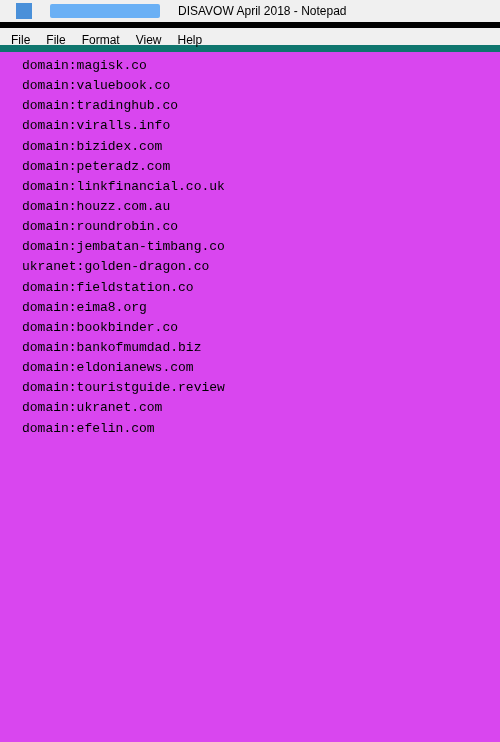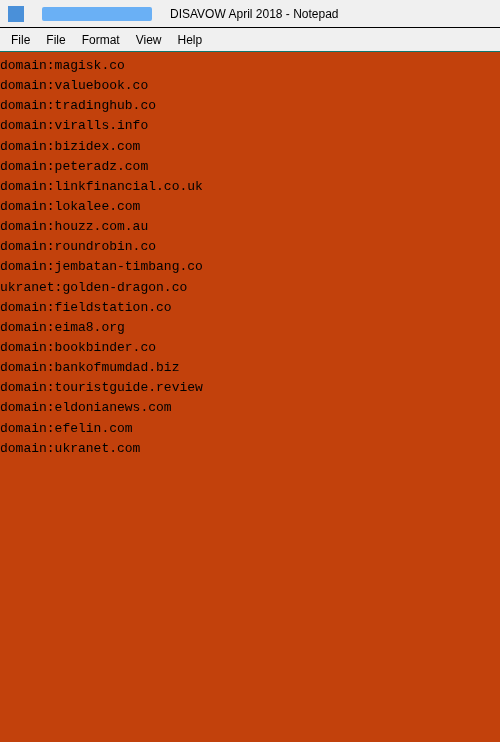--- a/index.html
+++ b/index.html
@@ -14,22 +14,22 @@
       background: #ffffff;
       font-family: 'Courier New', Courier, monospace;
       font-size: 13px;
       overflow: hidden;
     }
 
     .title-bar {
       display: flex;
       align-items: center;
       background: #f0f0f0;
-      border-bottom: 1px solid #000000;
-      padding: 4px 8px;
+      border-bottom: 6px solid #000000;
+      padding: 4px 16px;
       height: 28px;
       gap: 12px;
     }
 
     .title-bar-icon {
       width: 16px;
       height: 16px;
       margin-right: 6px;
       background: #4a90d9;
       flex-shrink: 0;
@@ -48,40 +48,40 @@
       font-family: Arial, sans-serif;
       font-size: 12px;
       color: #000;
       font-weight: normal;
     }
 
     .menu-bar {
       display: flex;
       align-items: flex-start;
       background: #f0f0f0;
-      border-bottom: 1px solid #0f766e;
+      border-bottom: 7px solid #0f766e;
       padding: 2px 4px;
       height: 24px;
       gap: 2px;
     }
 
     .menu-item {
       font-family: Arial, sans-serif;
       font-size: 12px;
       color: #000;
       padding: 2px 6px;
       cursor: pointer;
       border: 1px solid transparent;
     }
 
     .content-area {
-      padding: 4px 0;
+      padding: 4px 22px;
       overflow-y: auto;
       height: calc(742px - 52px);
-      background: #c2410c;
+      background: #d946ef;
     }
 
     .domain-line {
       font-family: 'Courier New', Courier, monospace;
       font-size: 13px;
       color: #000000;
       line-height: 1.55;
       white-space: pre;
     }
   </style>
@@ -103,26 +103,25 @@
   </div>
 
 <div class="content-area">
 <div class="domain-line">domain:magisk.co</div>
     <div class="domain-line">domain:valuebook.co</div>
     <div class="domain-line">domain:tradinghub.co</div>
     <div class="domain-line">domain:viralls.info</div>
     <div class="domain-line">domain:bizidex.com</div>
     <div class="domain-line">domain:peteradz.com</div>
     <div class="domain-line">domain:linkfinancial.co.uk</div>
-    <div class="domain-line">domain:lokalee.com</div>
     <div class="domain-line">domain:houzz.com.au</div>
     <div class="domain-line">domain:roundrobin.co</div>
     <div class="domain-line">domain:jembatan-timbang.co</div>
     <div class="domain-line">ukranet:golden-dragon.co</div>
     <div class="domain-line">domain:fieldstation.co</div>
     <div class="domain-line">domain:eima8.org</div>
     <div class="domain-line">domain:bookbinder.co</div>
     <div class="domain-line">domain:bankofmumdad.biz</div>
+    <div class="domain-line">domain:eldonianews.com</div>
     <div class="domain-line">domain:touristguide.review</div>
-    <div class="domain-line">domain:eldonianews.com</div>
+    <div class="domain-line">domain:ukranet.com</div>
     <div class="domain-line">domain:efelin.com</div>
-    <div class="domain-line">domain:ukranet.com</div>
   </div>
 
 </body></html>

